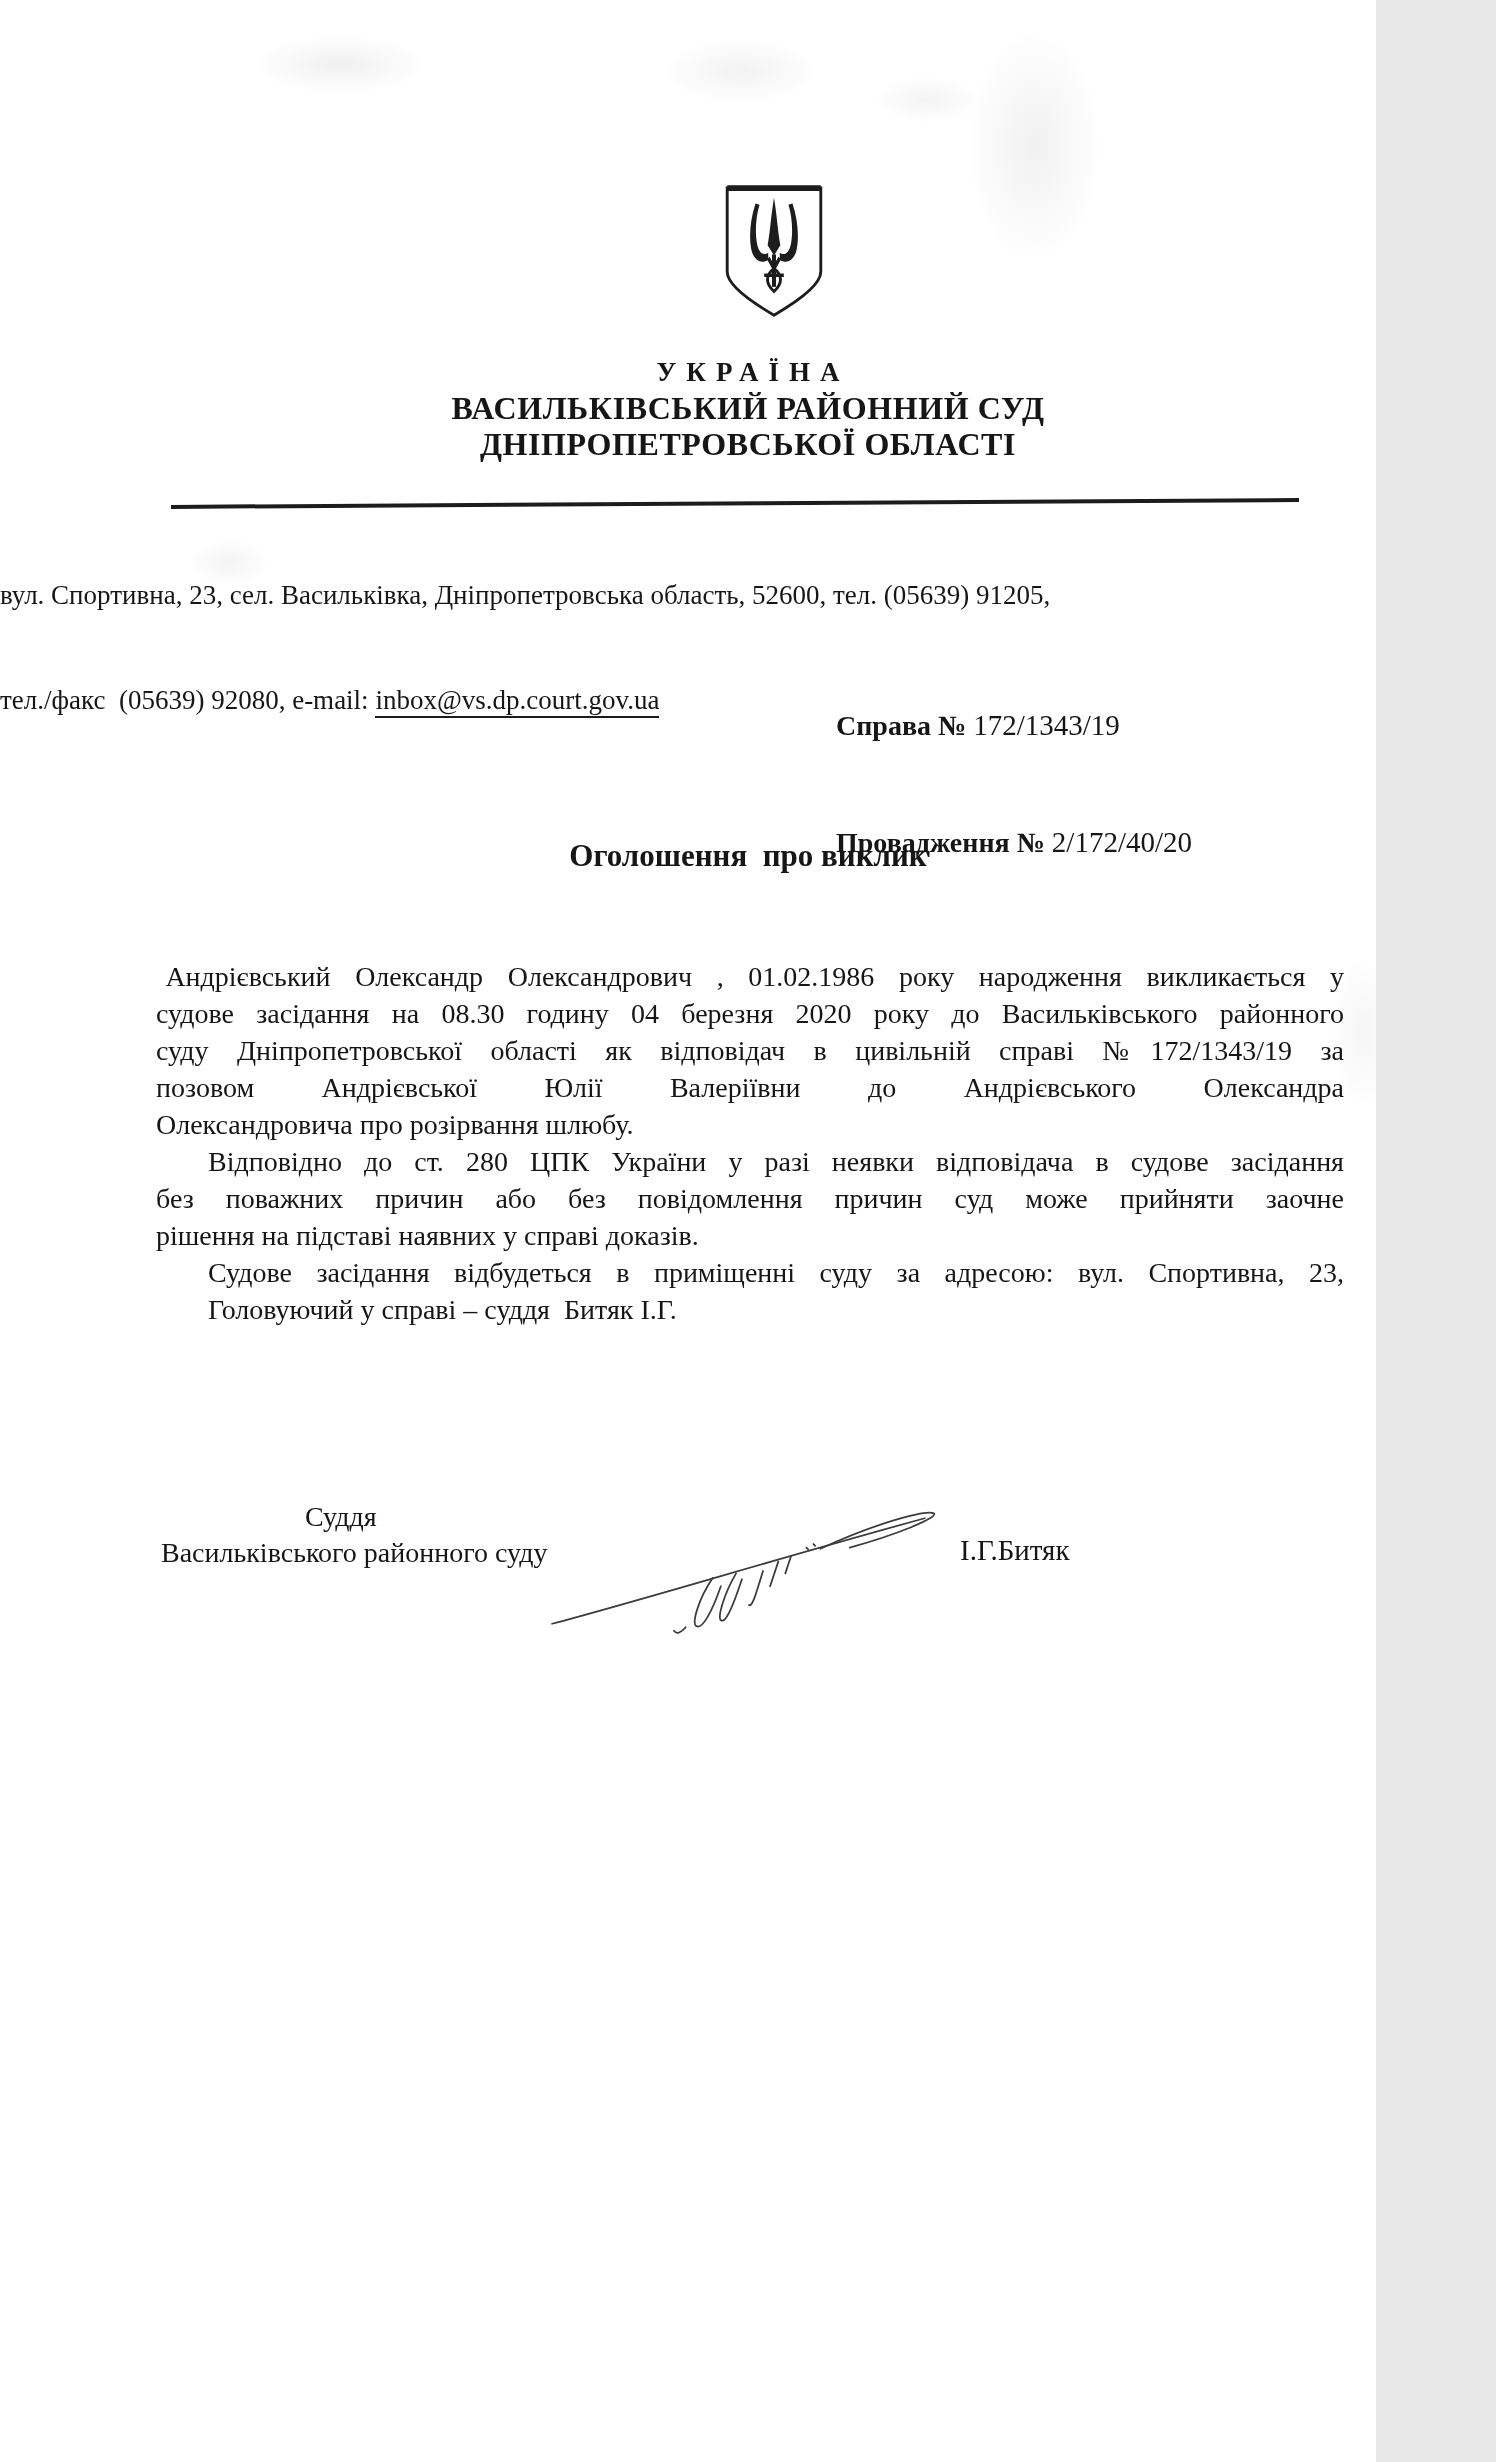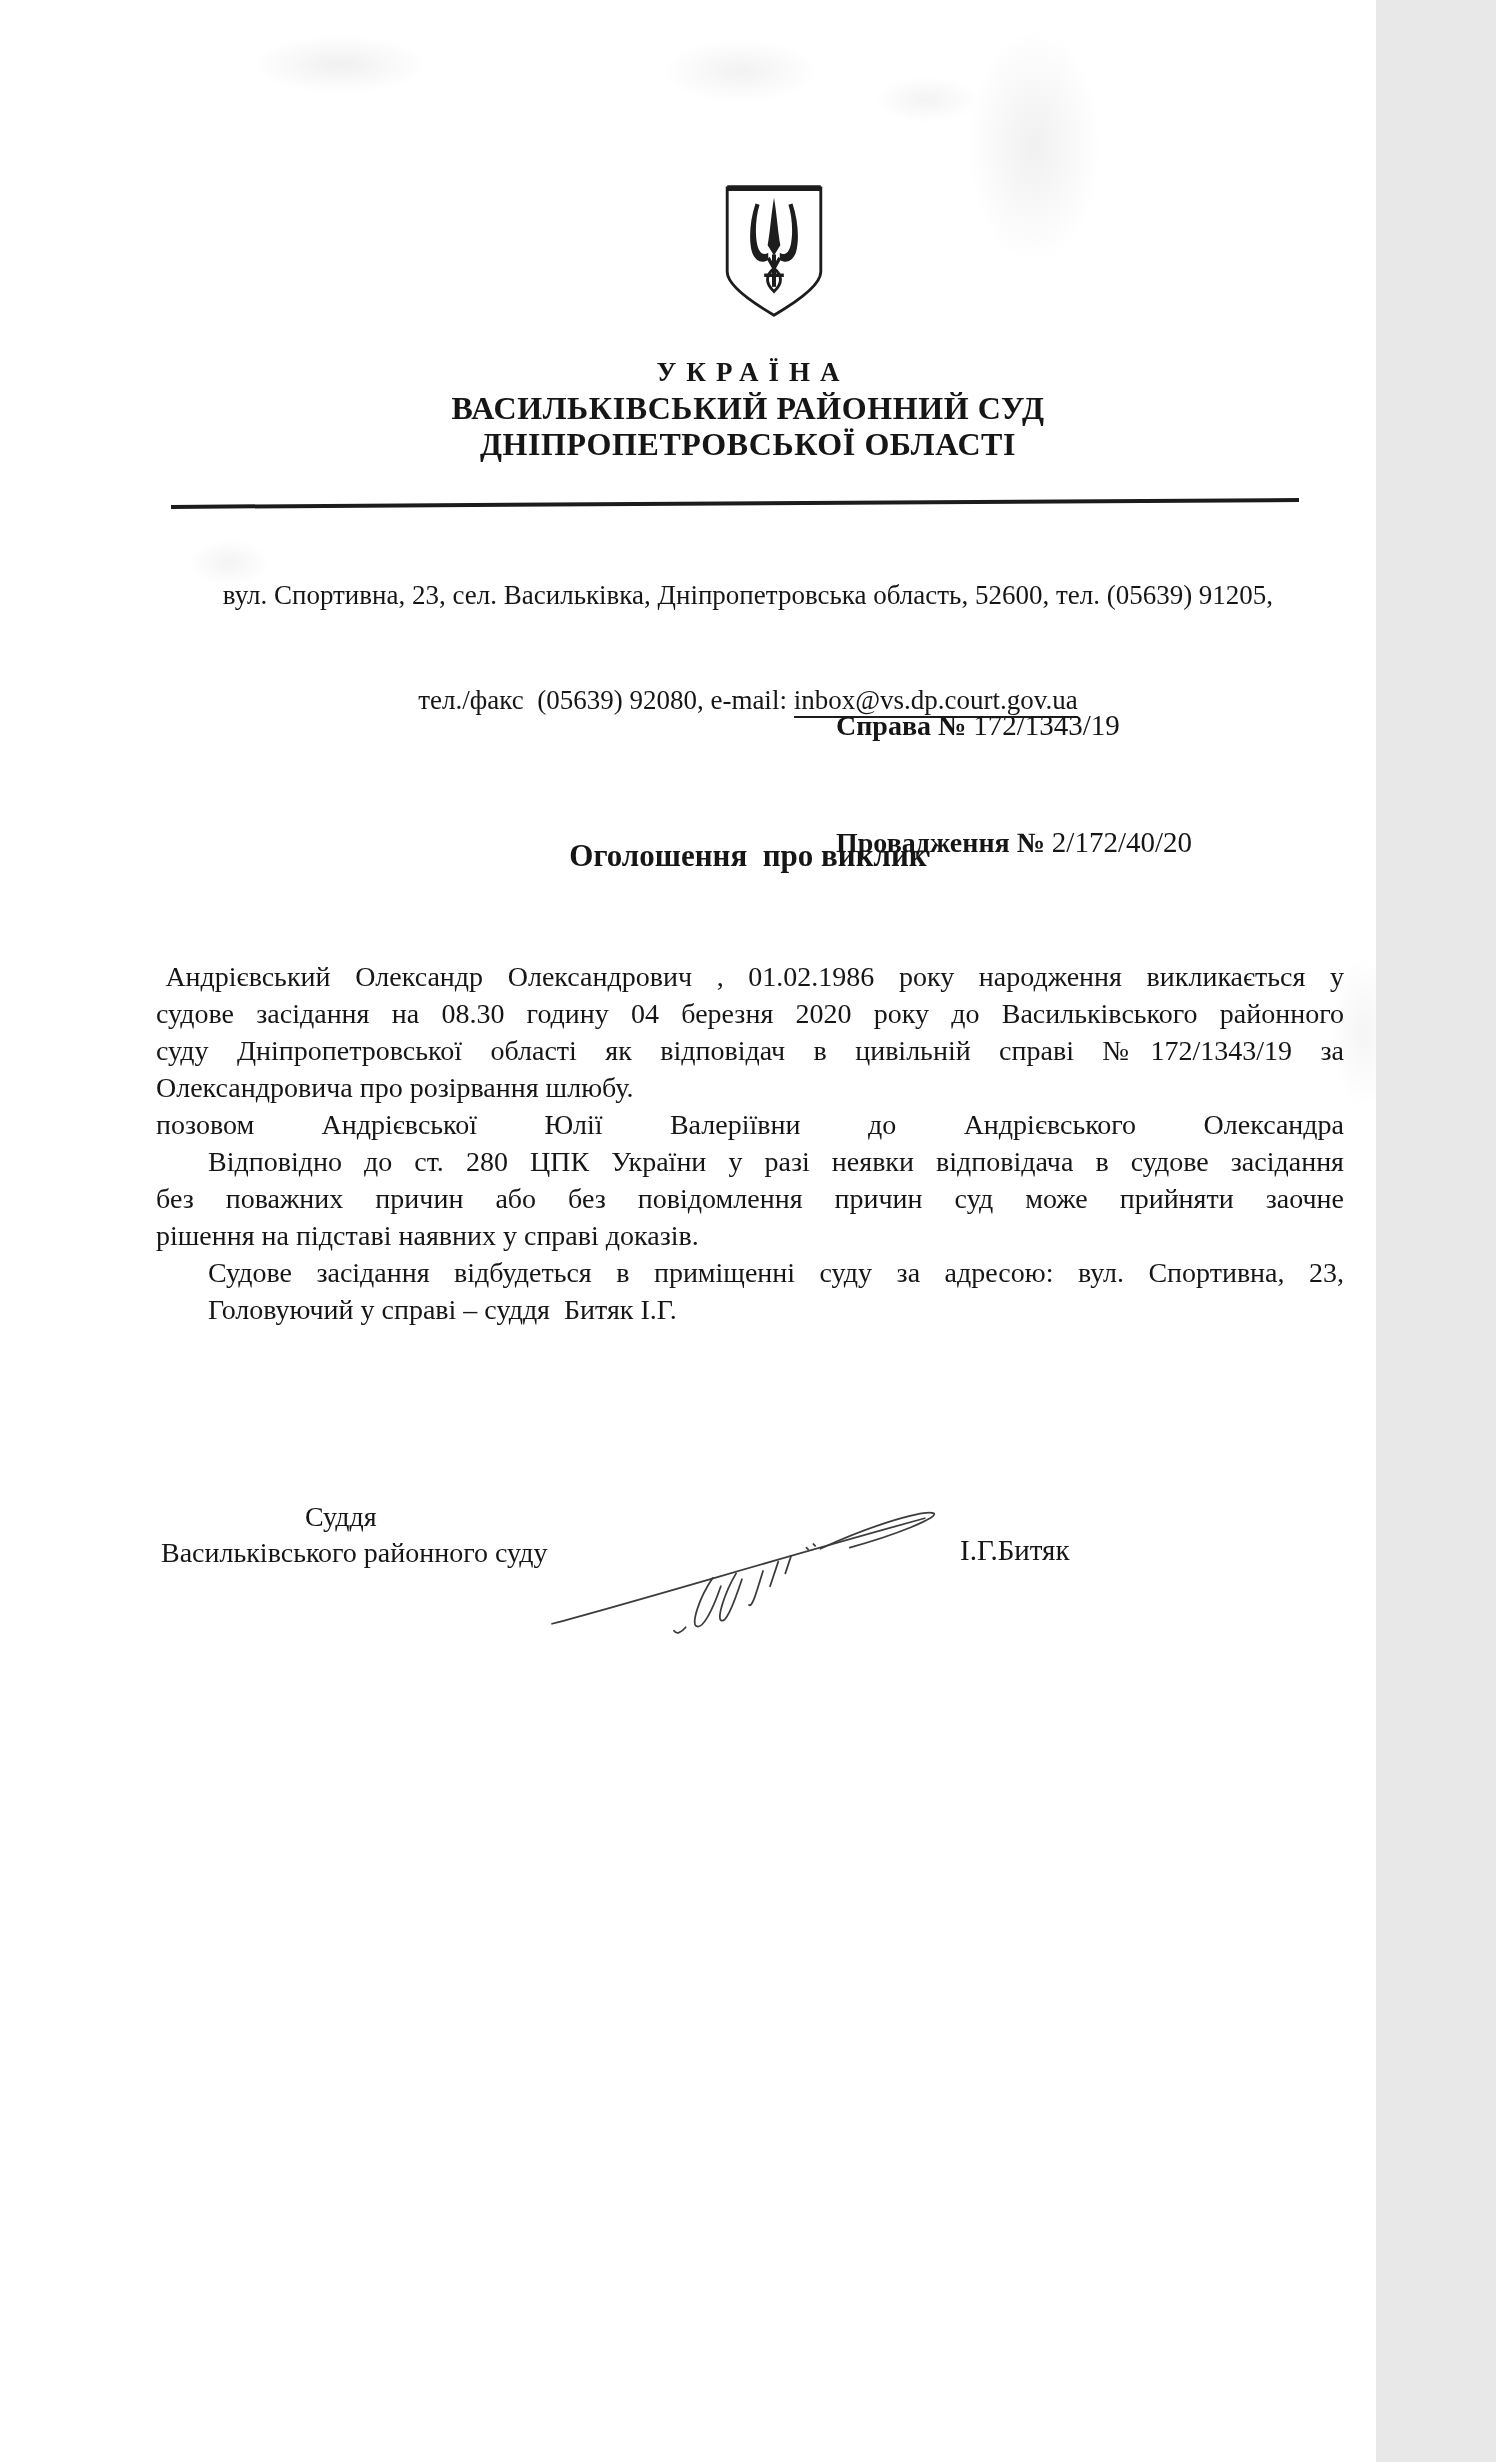--- a/index.html
+++ b/index.html
@@ -25,21 +25,21 @@
   .hdr{position:absolute;left:0;top:354px;width:1496px;text-align:center;line-height:36px;}
   .hdr-country{font-size:27px;font-weight:bold;letter-spacing:10px;text-indent:10px;}
   .hdr-court{font-size:32px;font-weight:bold;letter-spacing:0.6px;}
   .hdr-region{font-size:32px;font-weight:bold;letter-spacing:0.6px;}
 
   .rule{
     position:absolute;left:171px;top:498px;width:1128px;height:3.5px;
     background:#1c1c1c;transform:rotate(-0.35deg);transform-origin:right center;
   }
 
-  .addr{position:absolute;left:0;top:508px;width:1496px;text-align:center;font-size:27px;line-height:35px;white-space:pre;}
+  .addr{position:absolute;left:0;top:508px;width:1496px;font-size:27px;line-height:35px;white-space:pre;}
   .email{border-bottom:2.3px solid #1c1c1c;padding-bottom:0.6px;}
 
   .case-block{position:absolute;left:836px;top:628px;font-size:28px;line-height:39px;white-space:pre;}
   .case-label{font-weight:bold;}
   .case-num{font-size:29px;}
 
   .doc-title{position:absolute;left:0;top:838px;width:1496px;text-align:center;font-size:31px;font-weight:bold;white-space:pre;}
 
   .body-text{position:absolute;left:156px;top:958px;width:1188px;font-size:28px;}
   .bline{height:37px;line-height:37px;}
@@ -96,22 +96,22 @@
     <div><span class="case-label">Справа № </span><span class="case-num">172/1343/19</span></div>
     <div><span class="case-label">Провадження № </span><span class="case-num">2/172/40/20</span></div>
   </div>
 
   <div class="doc-title">Оголошення  про виклик</div>
 
   <div class="body-text">
     <div class="bline jl ind-sm">Андрієвський Олександр Олександрович , 01.02.1986 року народження викликається у</div>
     <div class="bline jl">судове засідання на 08.30 годину 04 березня 2020 року до Васильківського районного</div>
     <div class="bline jl">суду Дніпропетровської області як відповідач в цивільній справі №172/1343/19 за</div>
+    <div class="bline jl">позовом Андрієвської Юлії Валеріївни до Андрієвського Олександра</div>
     <div class="bline ll">Олександровича про розірвання шлюбу.</div>
-    <div class="bline jl">позовом Андрієвської Юлії Валеріївни до Андрієвського Олександра</div>
 
     <div class="bline jl ind">Відповідно до ст. 280 ЦПК України у разі неявки відповідача в судове засідання</div>
     <div class="bline jl">без поважних причин або без повідомлення причин суд може прийняти заочне</div>
     <div class="bline ll">рішення на підставі наявних у справі доказів.</div>
 
     <div class="bline jl ind">Судове засідання відбудеться в приміщенні суду за адресою: вул. Спортивна, 23,</div>
 
     <div class="bline ll ind">Головуючий у справі – суддя  Битяк І.Г.</div>
   </div>
 

